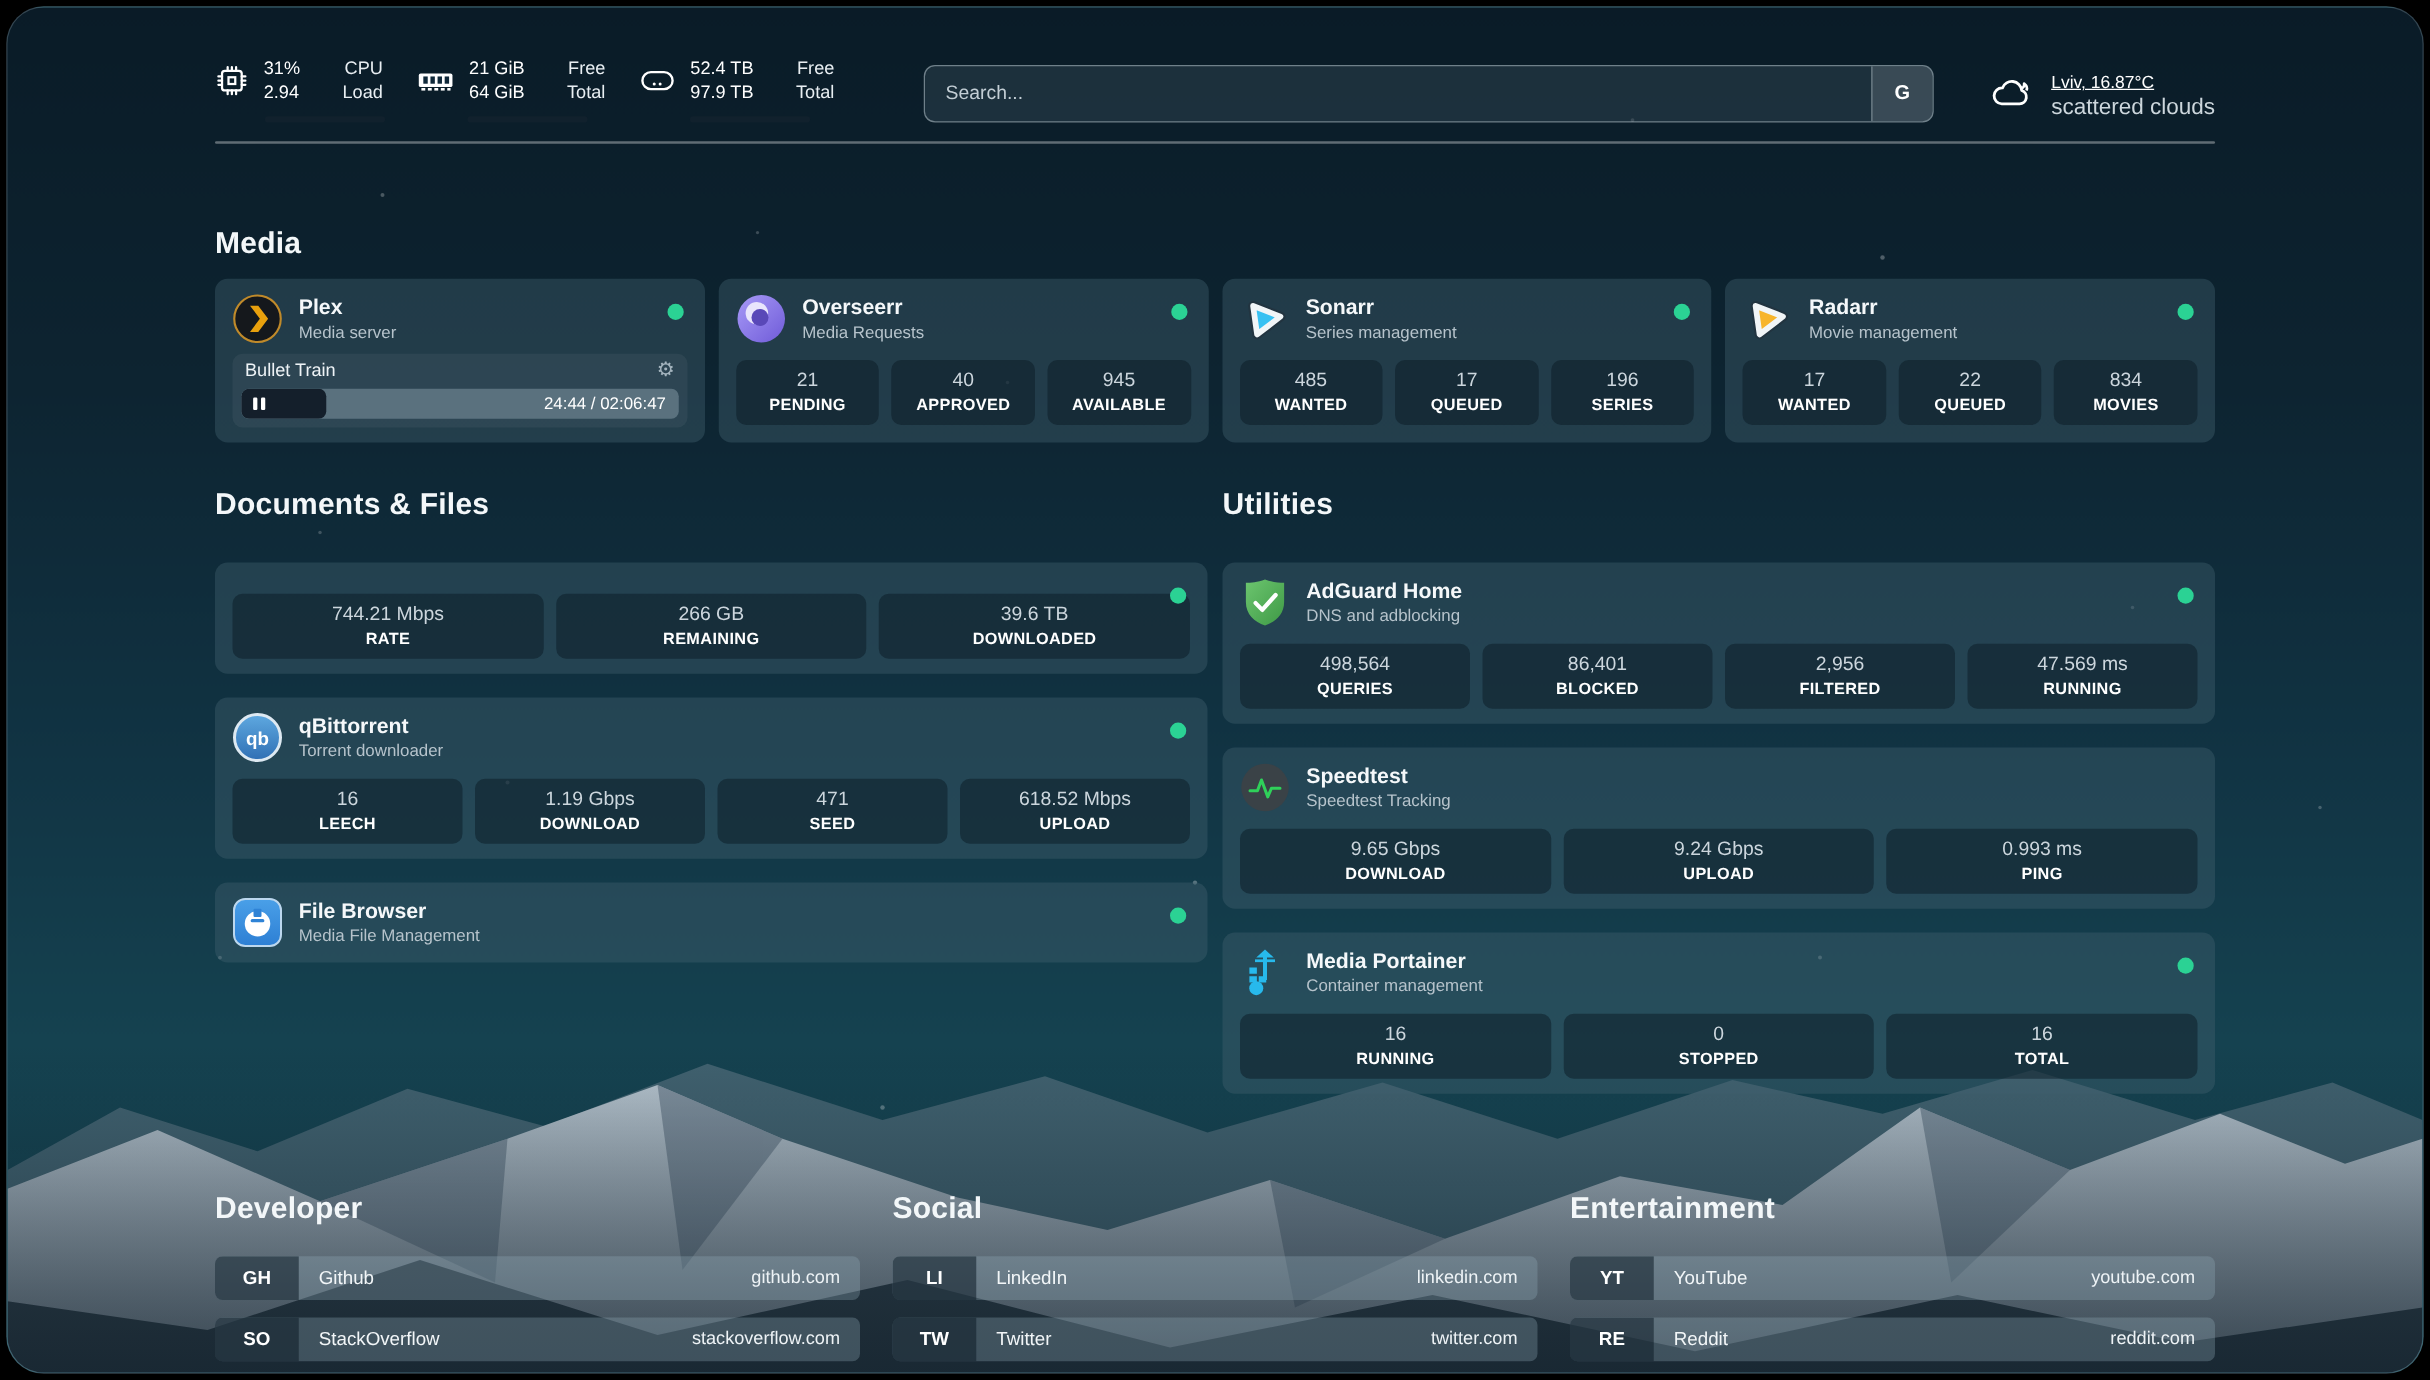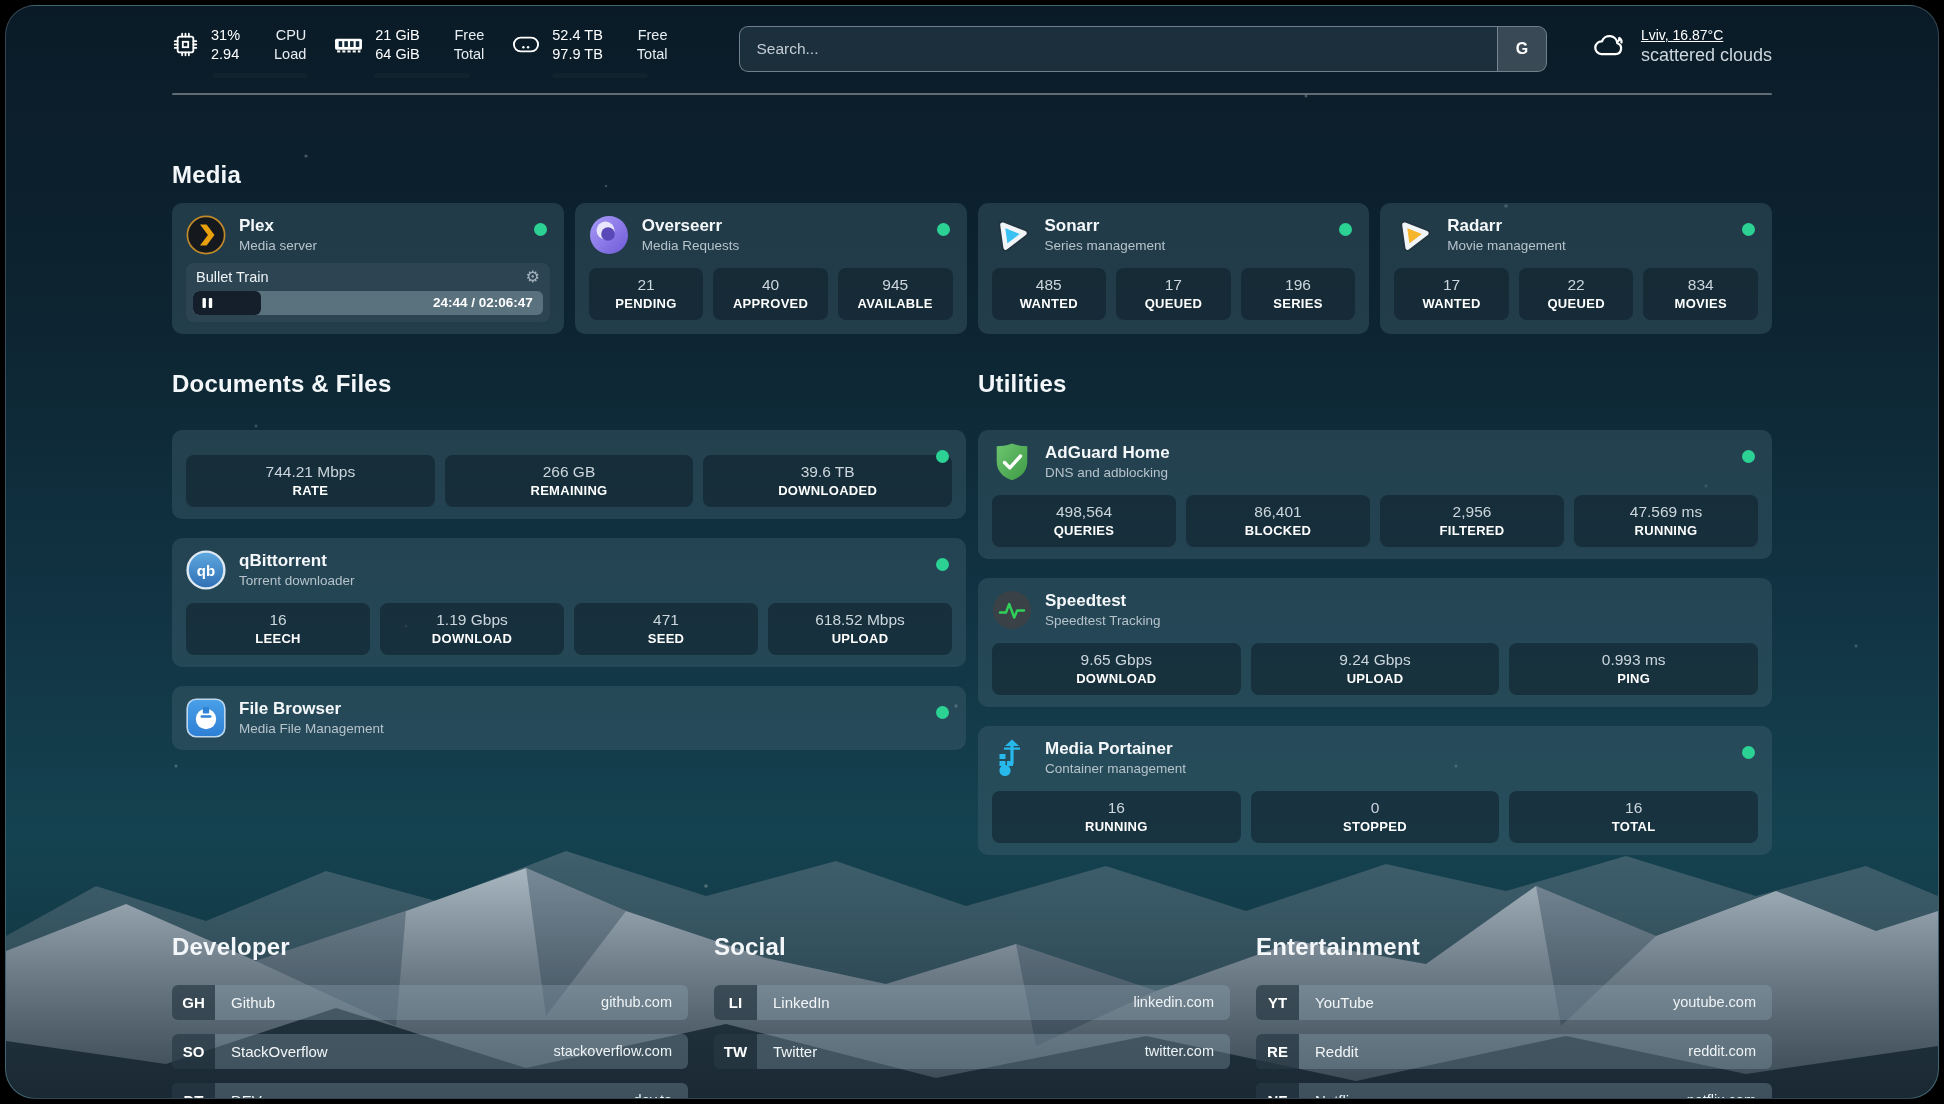--- a/index.html
+++ b/index.html
@@ -11,21 +11,21 @@
   .screen{
     position:absolute;left:5px;top:5px;width:1932px;height:1092px;
     border-radius:30px;overflow:hidden;
     border:1px solid rgba(150,170,180,.30);
     background:linear-gradient(180deg,#0a1b27 0%,#0d2431 28%,#113444 56%,#154250 76%,#174a58 100%);
   }
   .bg-art{position:absolute;inset:0;z-index:0;}
   .content{position:relative;z-index:1;padding:0 166px;box-sizing:border-box;height:100%;}
 
   
-  .topbar{display:flex;align-items:flex-start;padding-top:20px;}
+  .topbar{display:flex;align-items:flex-end;padding-top:40px;}
   .sys{display:flex;align-items:center;gap:12px;position:relative;padding-bottom:14px;margin-right:28px;}
   .sys-icon{display:flex;flex:none;}
   .sys-values,.sys-labels{display:flex;flex-direction:column;line-height:1.3;font-size:14.5px;color:#fff;}
   .sys-values{margin-right:22px;}
   .sys-labels{text-align:right;color:#e8eef2;}
   .sys-bar{position:absolute;left:40px;bottom:0;width:96px;height:5px;border-radius:3px;background:rgba(18,34,46,.92);overflow:hidden;}
   .sys-bar-fill{height:100%;background:#95a2ac;border-radius:3px;}
 
   .search{flex:1;display:flex;align-items:stretch;height:44px;margin:0 44px;
     background:rgba(44,64,76,.55);border:1.5px solid rgba(213,226,233,.45);
@@ -65,34 +65,34 @@
 
   
   .player{margin-top:8px;background:rgba(255,255,255,.05);border-radius:8px;padding:6px 7px 7px;}
   .player-head{display:flex;align-items:center;justify-content:space-between;padding:0 3px 6px;gap:26px;}
   .player-title{font-size:14.5px;font-weight:500;color:#eef3f6;}
   .gear{color:#a4b4be;font-size:16px;line-height:1;cursor:pointer;}
   .progress{position:relative;height:24px;border-radius:6px;background:rgba(196,214,224,.3);overflow:hidden;cursor:pointer;}
   .progress-fill{position:absolute;left:0;top:0;bottom:0;background:#141f2b;border-radius:6px;
     display:flex;align-items:center;padding-left:9px;box-sizing:border-box;}
   .progress-time{position:absolute;right:10px;top:0;bottom:0;display:flex;align-items:center;
-    font-size:13.5px;font-weight:700;color:#fff;}
+    font-size:13.5px;font-weight:400;color:#fff;}
 
   .two-col{display:grid;grid-template-columns:1fr 1fr;gap:12px;margin-top:36px;}
   .col{display:flex;flex-direction:column;gap:19px;align-content:start;}
   .col .section-title{margin:0 0 13px;}
   .col .card{flex:none;}
 
   
   .bottom{display:grid;grid-template-columns:repeat(3,1fr);gap:26px;margin-top:78px;}
   .bm-col .section-title{margin-bottom:24px;}
   .bm-list{display:flex;flex-direction:column;gap:14px;}
   .bm-row{display:flex;align-items:center;height:35px;border-radius:6px;
     background:rgba(148,174,188,.30);overflow:hidden;cursor:pointer;}
-  .bm-abbr{width:43px;align-self:stretch;display:flex;align-items:center;justify-content:center;
+  .bm-abbr{width:67px;align-self:stretch;display:flex;align-items:center;justify-content:center;
     background:rgba(12,28,39,.55);color:#fff;font-weight:600;font-size:15px;}
   .bm-name{flex:1;padding-left:16px;font-size:15px;font-weight:500;color:#f2f6f8;}
   .bm-url{padding-right:16px;font-size:14.5px;color:#eef3f6;}
 </style>
 </head>
 <body>
 
 <div class="screen">
 
   <svg class="bg-art" width="1932" height="1092" viewBox="0 0 1932 1092" preserveAspectRatio="none">

